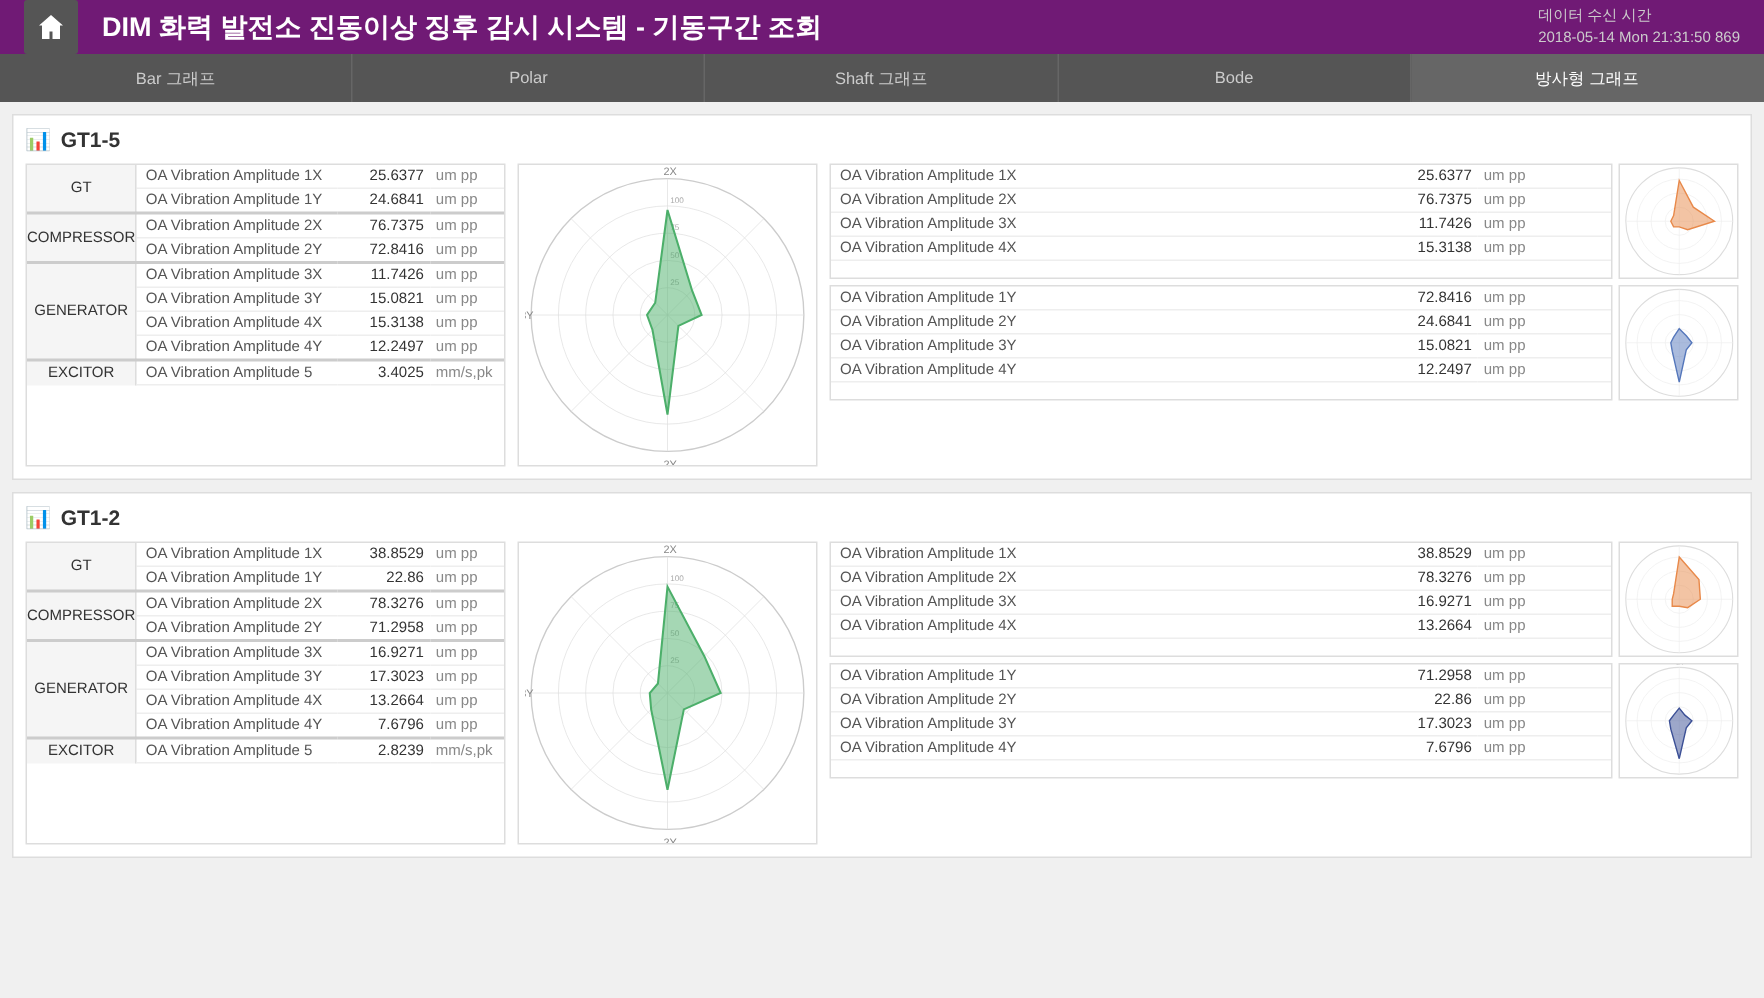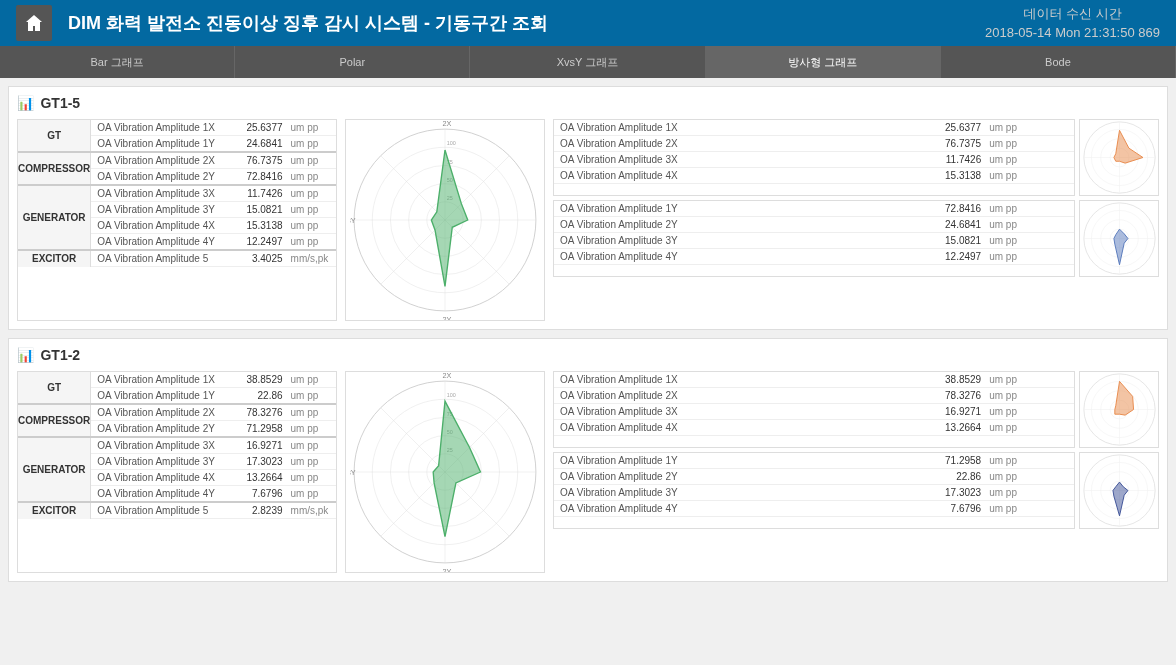--- a/index.html
+++ b/index.html
@@ -1,22 +1,22 @@
 <!DOCTYPE html>
 <html><head>
   <meta charset="utf-8">
   <style>
     * { box-sizing: border-box; margin: 0; padding: 0; }
     body { font-family: 'Arial', sans-serif; background: #f0f0f0; font-size: 11px; color: #333; width: 1176px; }
     
     
-    .header { background: #0369a1; display: flex; align-items: center; padding: 8px 16px; height: 46px; }
+    .header { background: #701a75; display: flex; align-items: center; padding: 8px 16px; height: 36px; }
     .header-icon { background: #555; width: 36px; height: 36px; display: flex; align-items: center; justify-content: center; margin-right: 16px; border-radius: 2px; }
     .header-title { color: white; font-size: 18px; font-weight: bold; flex: 1; }
-    .header-time { color: #ccc; font-size: 13px; text-align: center; line-height: 1.5; }
+    .header-time { color: #ccc; font-size: 10px; text-align: left; line-height: 1.5; }
 
     
     .nav-tabs { display: flex; background: #555; height: 32px; }
     .nav-tab { flex: 1; display: flex; align-items: center; justify-content: center; color: #ccc; cursor: pointer; font-size: 11px; border-right: 1px solid #666; text-align: center; }
     .nav-tab.active { background: #666; color: white; }
 
     
     .main { padding: 8px; background: #f0f0f0; }
 
     
@@ -27,21 +27,21 @@
     .left-data { flex: 0 0 320px; border: 1px solid #ddd; }
     .center-chart { flex: 0 0 200px; display: flex; align-items: center; justify-content: center; border: 1px solid #ddd; }
     .right-tables { flex: 1; display: flex; flex-direction: column; gap: 4px; }
     .right-sub { display: flex; gap: 4px; }
     .right-data-box { flex: 1; border: 1px solid #ddd; }
     .mini-chart-box { width: 80px; border: 1px solid #ddd; display: flex; align-items: center; justify-content: center; }
 
     table { width: 100%; border-collapse: collapse; }
     td, th { font-size: 10px; }
 
-    .label-cell { background: #f5f5f5; border-right: 1px solid #ddd; text-align: center; font-weight: bold; font-size: 10px; color: #333; width: 45px; }
+    .label-cell { background: #f5f5f5; border-right: 1px solid #ddd; text-align: center; font-weight: normal; font-size: 10px; color: #333; width: 45px; }
     .param-cell { color: #555; padding: 2px 6px; border-bottom: 1px solid #eee; }
     .val-cell { text-align: right; padding: 2px 4px; border-bottom: 1px solid #eee; color: #333; min-width: 60px; }
     .unit-cell { padding: 2px 4px; border-bottom: 1px solid #eee; color: #888; min-width: 48px; }
 
     .r-param-cell { color: #555; padding: 2px 6px; border-bottom: 1px solid #eee; }
     .r-val-cell { text-align: right; padding: 2px 4px; border-bottom: 1px solid #eee; color: #333; }
     .r-unit-cell { padding: 2px 4px; border-bottom: 1px solid #eee; color: #888; }
   </style>
 </head>
 <body>
@@ -55,23 +55,23 @@
   <div class="header-title">DIM  화력 발전소 진동이상 징후 감시 시스템 - 기동구간 조회</div>
   <div class="header-time">
     <div>데이터 수신 시간</div>
     <div>2018-05-14 Mon 21:31:50 869</div>
   </div>
 </div>
 
 <div class="nav-tabs">
   <div class="nav-tab">Bar 그래프</div>
   <div class="nav-tab">Polar</div>
-  <div class="nav-tab">XvsY 그래프</div>
+  <div class="nav-tab">Shaft 그래프</div>
+  <div class="nav-tab">Bode</div>
   <div class="nav-tab active">방사형 그래프</div>
-  <div class="nav-tab">Bode</div>
 </div>
 
 <div class="main">
 
   <div class="section">
     <div class="section-title">
       <span style="font-size:14px;">📊</span>
       <span>GT1-5</span>
     </div>
     <div class="section-body">

